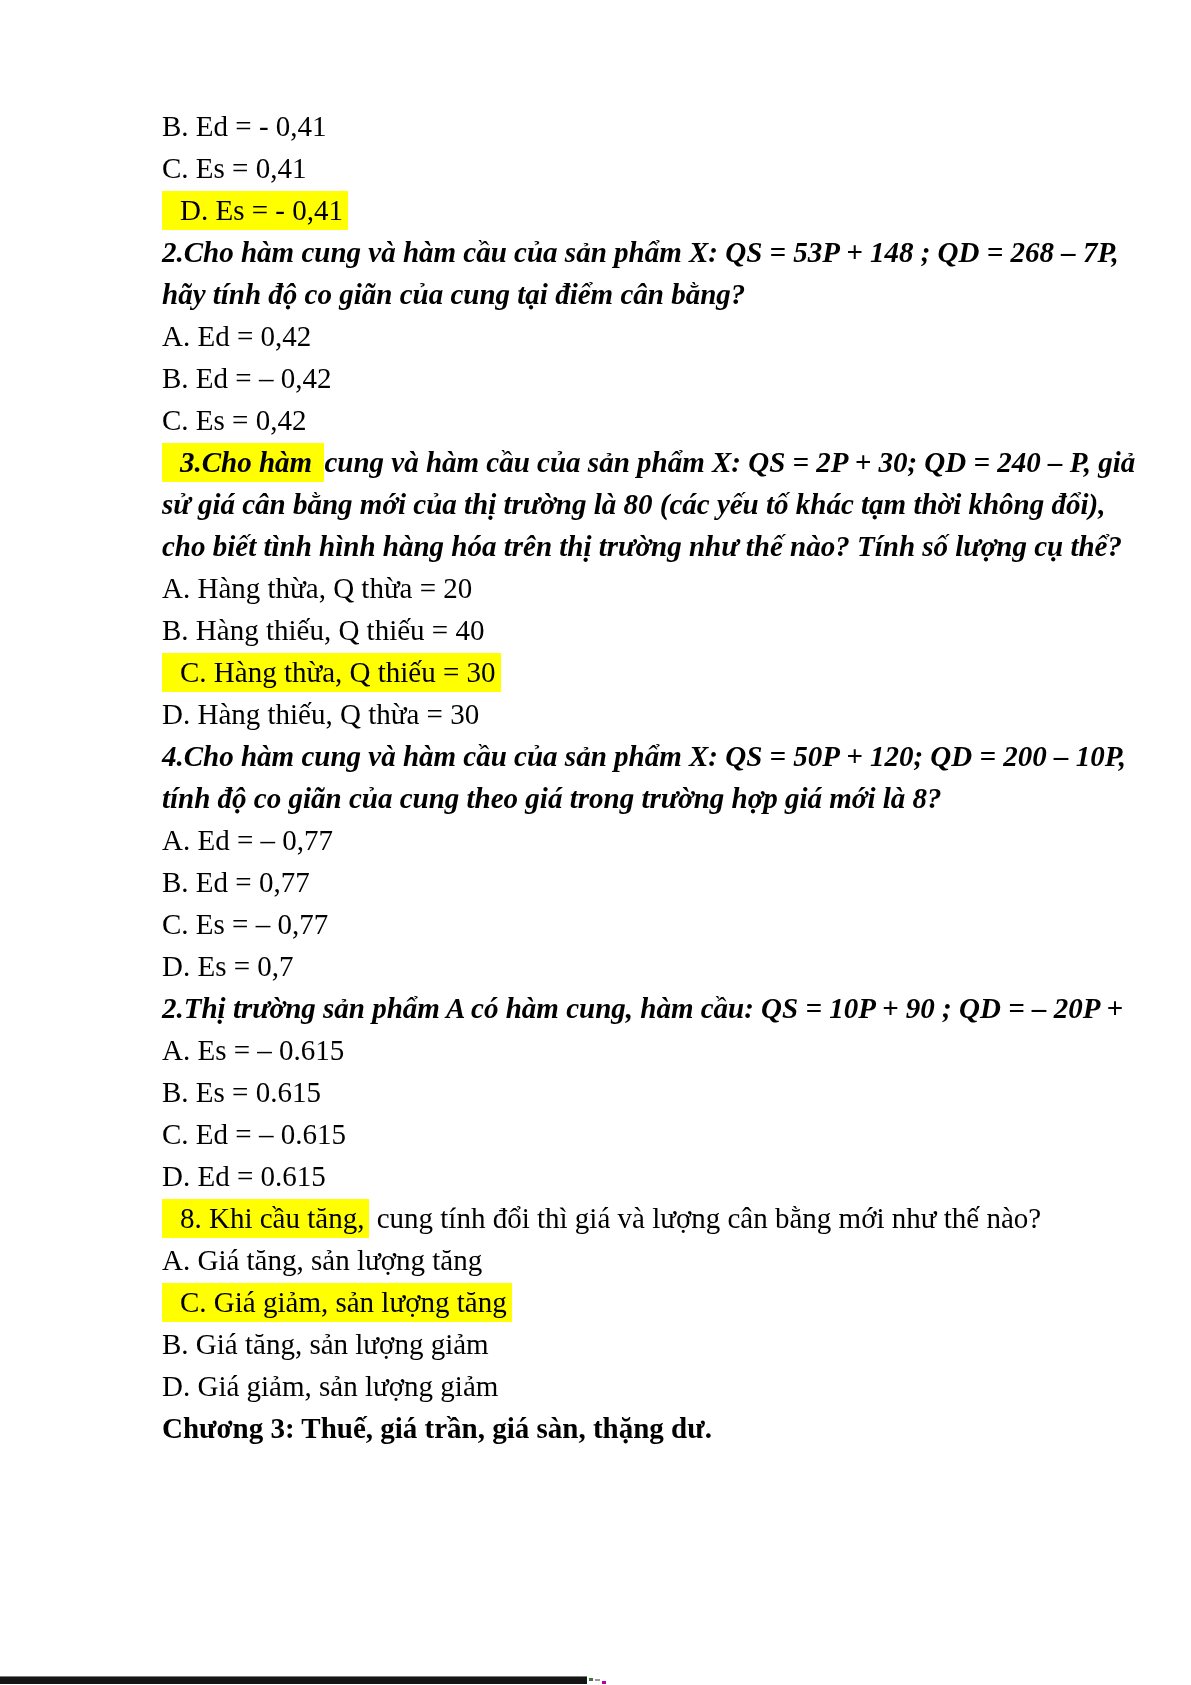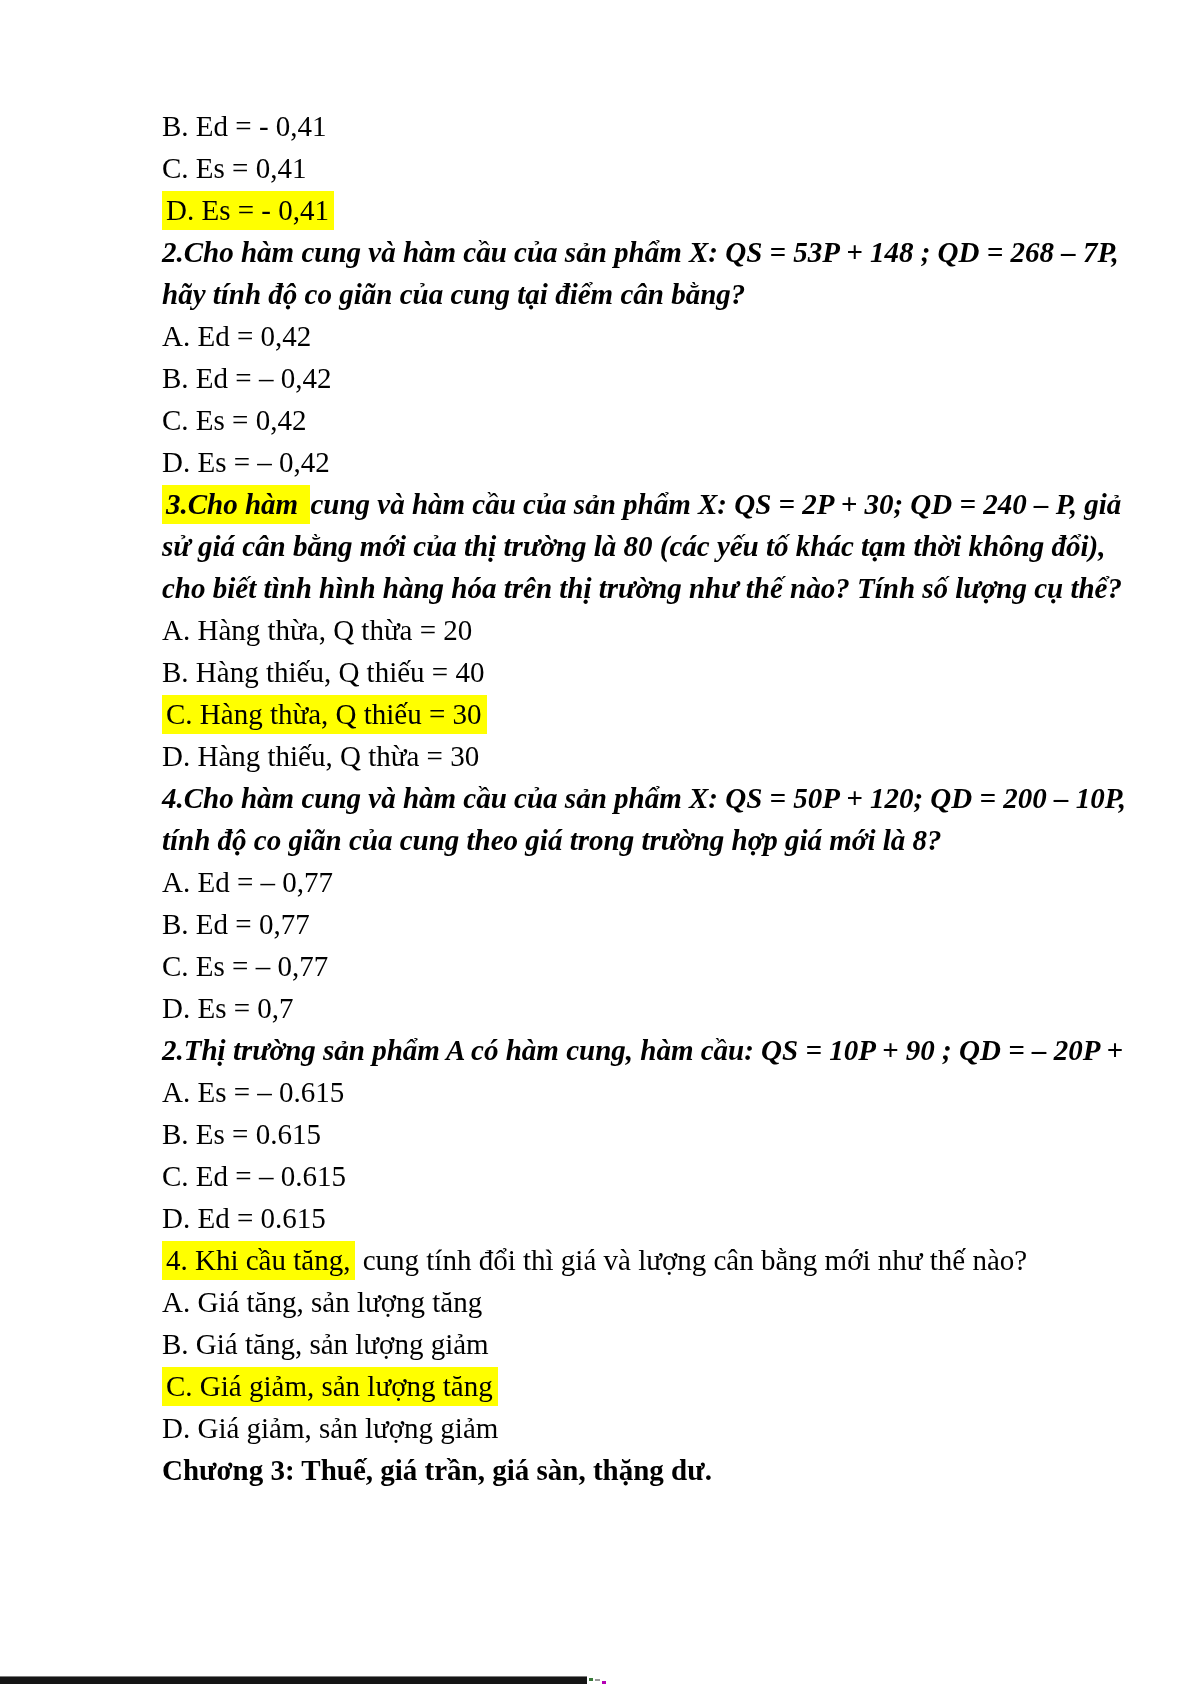--- a/index.html
+++ b/index.html
@@ -30,21 +30,21 @@
   }
   .line.question {
     font-weight: bold;
     font-style: italic;
   }
   .line.heading {
     font-weight: bold;
   }
   .hl {
     background: var(--hl-color, #ffff00);
-    padding: 3px 5px 4px 4px;
+    padding: 3px 5px 4px 18px;
   }
   
   .bottom-bar {
     position: absolute;
     left: 0;
     top: 1676px;
     width: 587px;
     height: 7px;
     background: #151515;
     border-top: 1px solid #7d7d7d;
@@ -60,43 +60,42 @@
 <div id="page">
   <div class="content">
       <div class="line option"><span>B. Ed = - 0,41</span></div>
       <div class="line option"><span>C. Es = 0,41</span></div>
       <div class="line option"><span class="hl">D. Es = - 0,41</span></div>
       <div class="line question"><span>2.Cho hàm cung và hàm cầu của sản phẩm X: QS = 53P + 148 ; QD = 268 – 7P,</span></div>
       <div class="line question"><span>hãy tính độ co giãn của cung tại điểm cân bằng?</span></div>
       <div class="line option"><span>A. Ed = 0,42</span></div>
       <div class="line option"><span>B. Ed = – 0,42</span></div>
       <div class="line option"><span>C. Es = 0,42</span></div>
-      <div class="line option"><span>D. Es = – 0,42</span></div>
       <div class="line question"><span class="hl">3.Cho hàm </span><span>cung và hàm cầu của sản phẩm X: QS = 2P + 30; QD = 240 – P, giả</span></div>
       <div class="line question"><span>sử giá cân bằng mới của thị trường là 80 (các yếu tố khác tạm thời không đổi),</span></div>
       <div class="line question"><span>cho biết tình hình hàng hóa trên thị trường như thế nào? Tính số lượng cụ thể?</span></div>
       <div class="line option"><span>A. Hàng thừa, Q thừa = 20</span></div>
       <div class="line option"><span>B. Hàng thiếu, Q thiếu = 40</span></div>
       <div class="line option"><span class="hl">C. Hàng thừa, Q thiếu = 30</span></div>
       <div class="line option"><span>D. Hàng thiếu, Q thừa = 30</span></div>
       <div class="line question"><span>4.Cho hàm cung và hàm cầu của sản phẩm X: QS = 50P + 120; QD = 200 – 10P,</span></div>
       <div class="line question"><span>tính độ co giãn của cung theo giá trong trường hợp giá mới là 8?</span></div>
       <div class="line option"><span>A. Ed = – 0,77</span></div>
       <div class="line option"><span>B. Ed = 0,77</span></div>
       <div class="line option"><span>C. Es = – 0,77</span></div>
       <div class="line option"><span>D. Es = 0,7</span></div>
       <div class="line question"><span>2.Thị trường sản phẩm A có hàm cung, hàm cầu: QS = 10P + 90 ; QD = – 20P +</span></div>
       <div class="line option"><span>A. Es = – 0.615</span></div>
       <div class="line option"><span>B. Es = 0.615</span></div>
       <div class="line option"><span>C. Ed = – 0.615</span></div>
       <div class="line option"><span>D. Ed = 0.615</span></div>
-      <div class="line option"><span class="hl">4. Khi cầu tăng,</span><span> cung tính đổi thì giá và lượng cân bằng mới như thế nào?</span></div>
+      <div class="line option"><span class="hl">8. Khi cầu tăng,</span><span> cung tính đổi thì giá và lượng cân bằng mới như thế nào?</span></div>
       <div class="line option"><span>A. Giá tăng, sản lượng tăng</span></div>
+      <div class="line option"><span class="hl">C. Giá giảm, sản lượng tăng</span></div>
       <div class="line option"><span>B. Giá tăng, sản lượng giảm</span></div>
-      <div class="line option"><span class="hl">C. Giá giảm, sản lượng tăng</span></div>
       <div class="line option"><span>D. Giá giảm, sản lượng giảm</span></div>
       <div class="line heading"><span>Chương 3: Thuế, giá trần, giá sàn, thặng dư.</span></div>
     </div>
   <div class="bottom-bar"></div>
   <div class="speck speck-green"></div>
   <div class="speck speck-gray"></div>
   <div class="speck speck-purple"></div>
 </div>
 
 </body></html>

